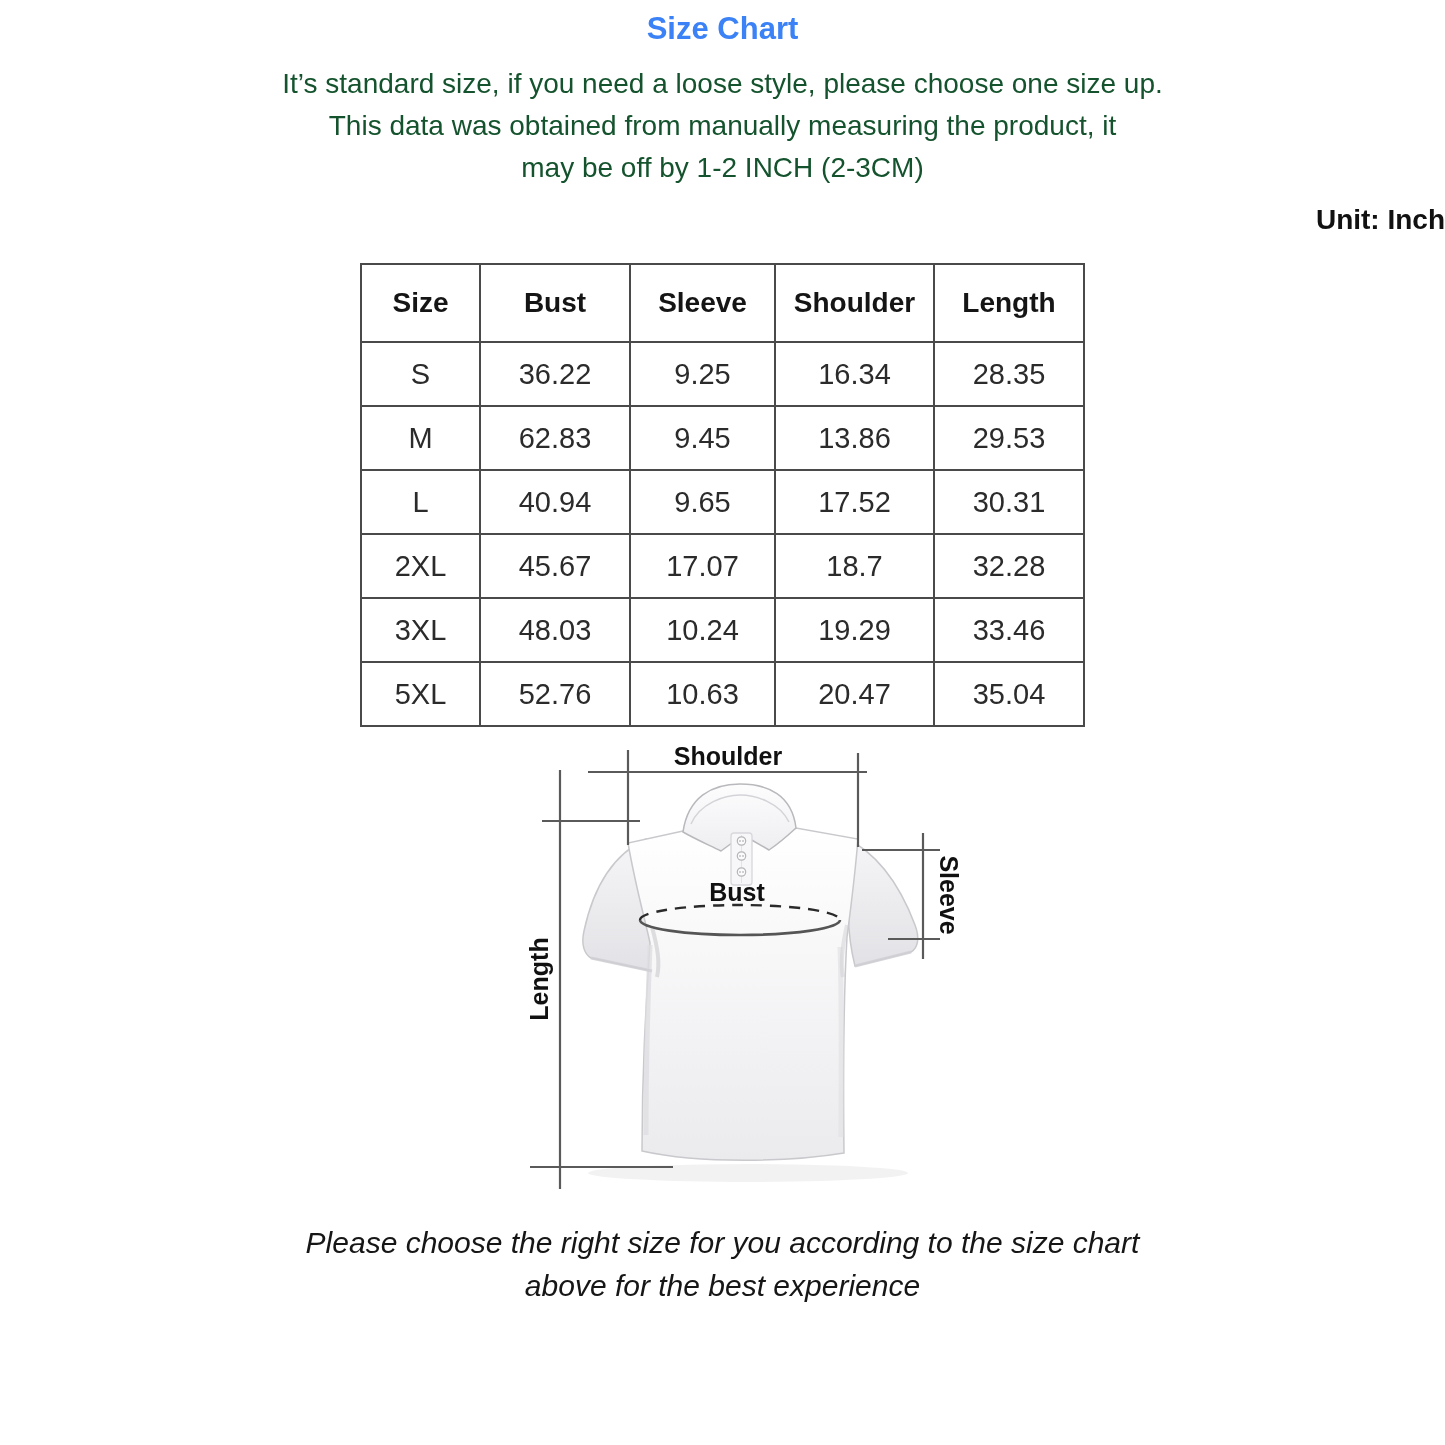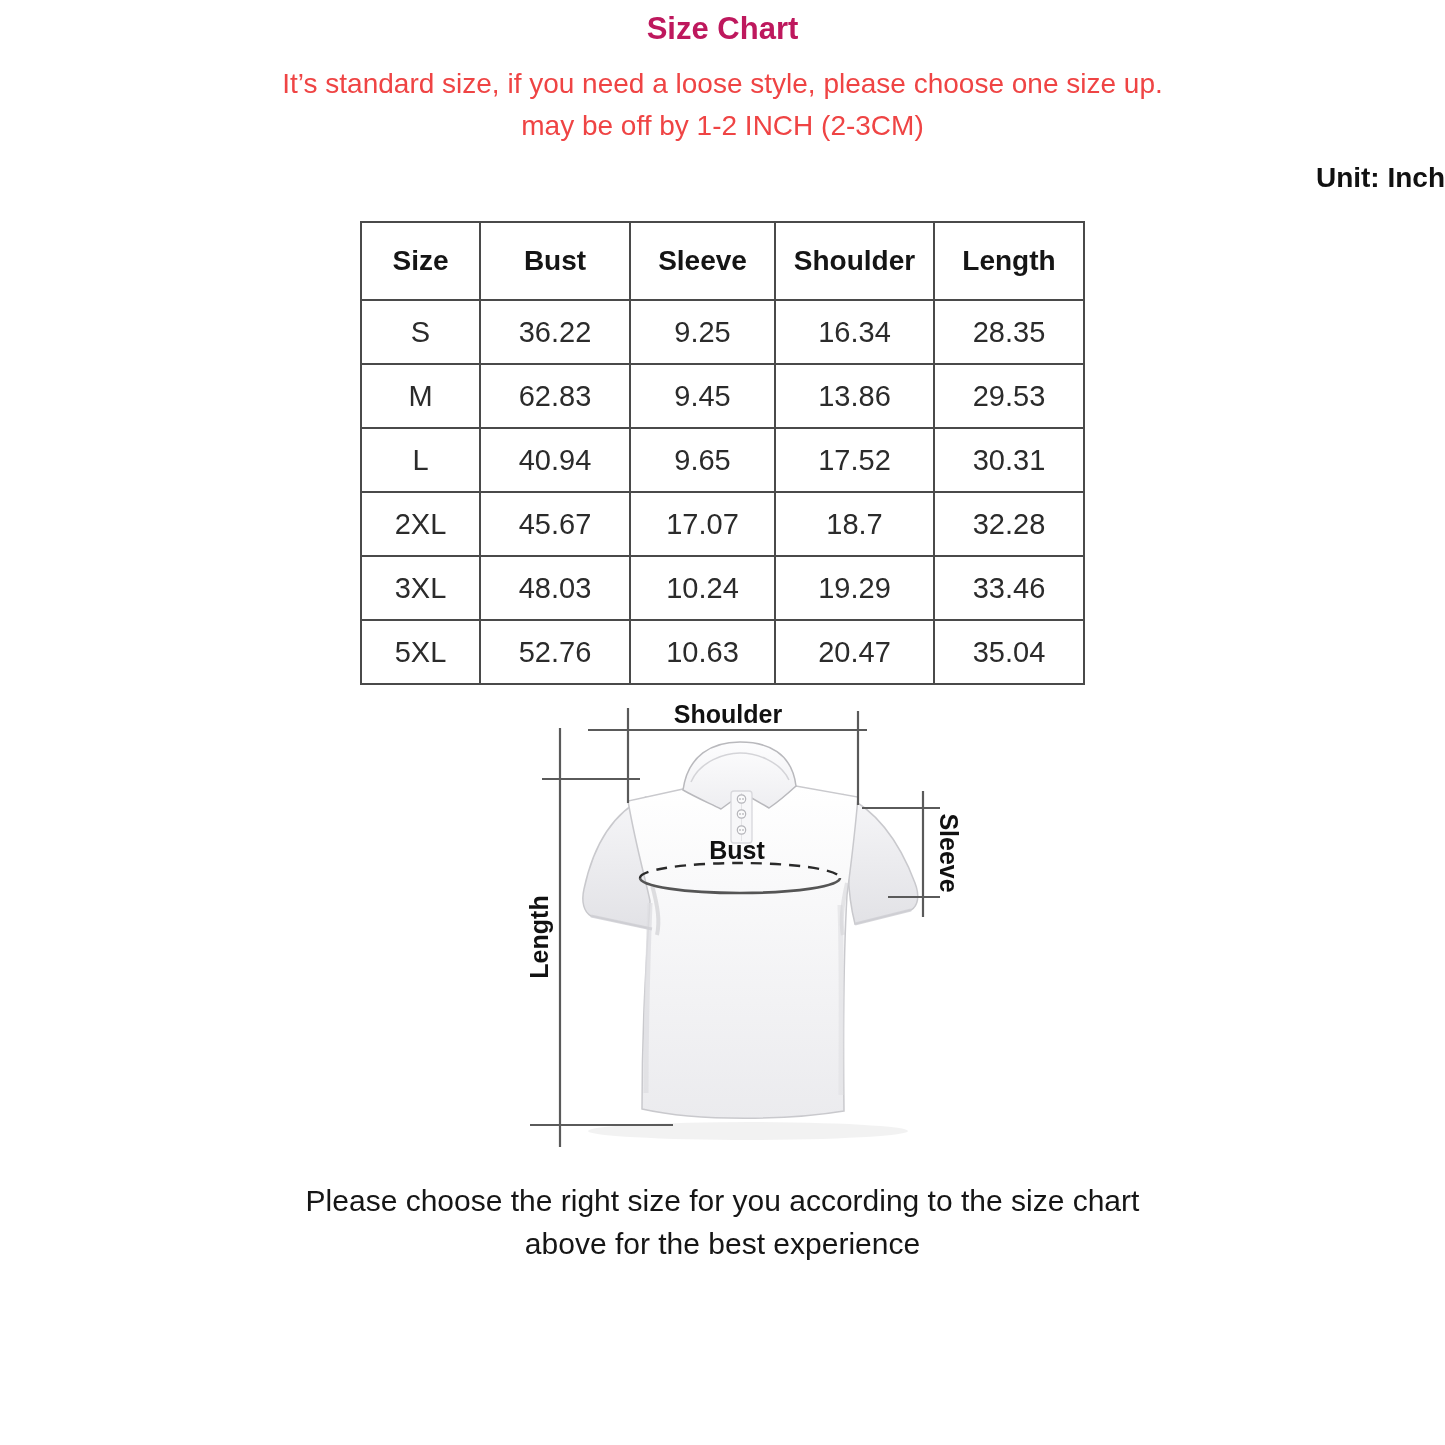--- a/index.html
+++ b/index.html
@@ -8,27 +8,27 @@
     width:1445px; height:1445px;
     background:#ffffff;
     overflow:hidden;
     font-family:"Liberation Sans","DejaVu Sans",sans-serif;
     color:#1f1f1f;
   }
   .title {
     padding-top:10px;
     text-align:center;
     font-size:31px; line-height:38px;
-    font-weight:700; color:#be185d;
+    font-weight:700; color:#3b82f6;
   }
   .intro {
     margin-top:15px;
     text-align:center;
     font-size:28px; line-height:42px;
-    color:#ef4444;
+    color:#14532d;
   }
   .unit {
     margin-top:13px;
     text-align:right;
     font-size:28px; line-height:36px;
     font-weight:700; color:#111111;
   }
   table.size-table {
     border-collapse:collapse;
     table-layout:fixed;
@@ -52,31 +52,33 @@
   .diagram svg { display:block; }
   .dim-label {
     font-family:"Liberation Sans","DejaVu Sans",sans-serif;
     font-size:25px; font-weight:700; fill:#111111;
   }
   .footer {
     margin-top:24px;
     text-align:center;
     font-size:30px; line-height:43px;
     color:#161616;
+    font-style:italic;
   }
 </style>
 </head>
 <body>
 
 <div class="page">
 
   <div class="title">Size Chart</div>
 
   <div class="intro">
     <div>It’s standard size, if you need a loose style, please choose one size up.</div>
+    <div>This data was obtained from manually measuring the product, it</div>
     <div>may be off by 1-2 INCH (2-3CM)</div>
   </div>
 
   <div class="unit">Unit: Inch</div>
 
   <table class="size-table">
     <colgroup>
       <col style="width:119px">
         <col style="width:150px">
         <col style="width:145px">

